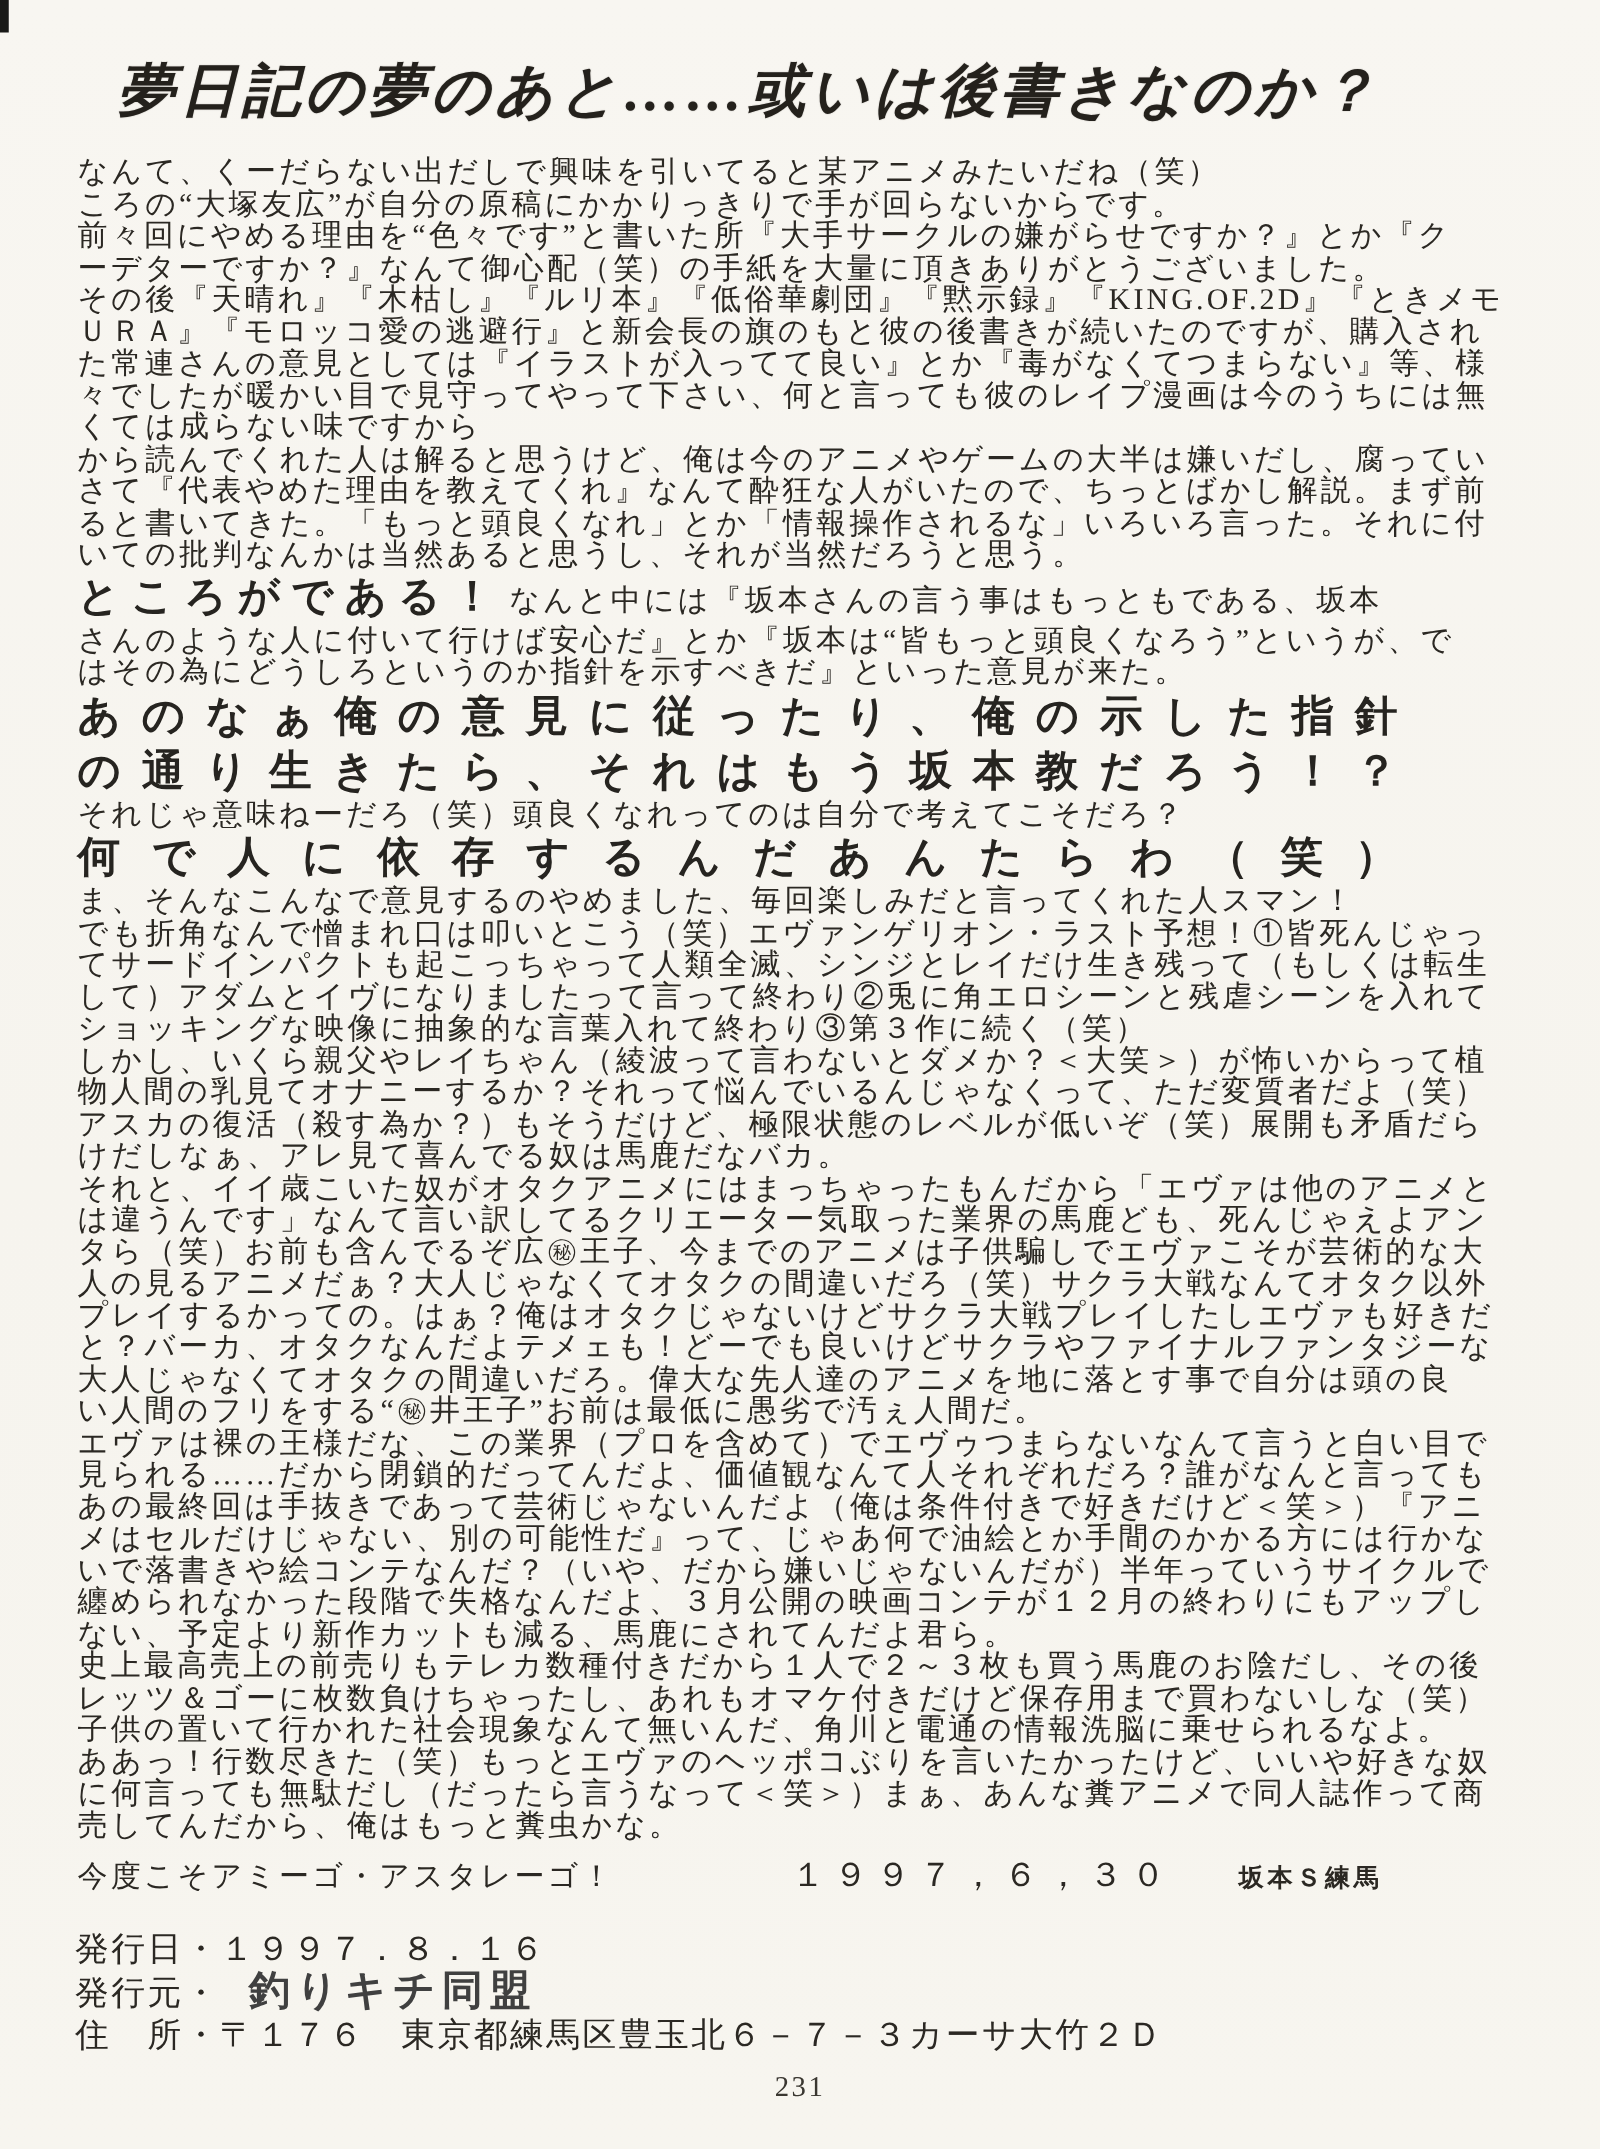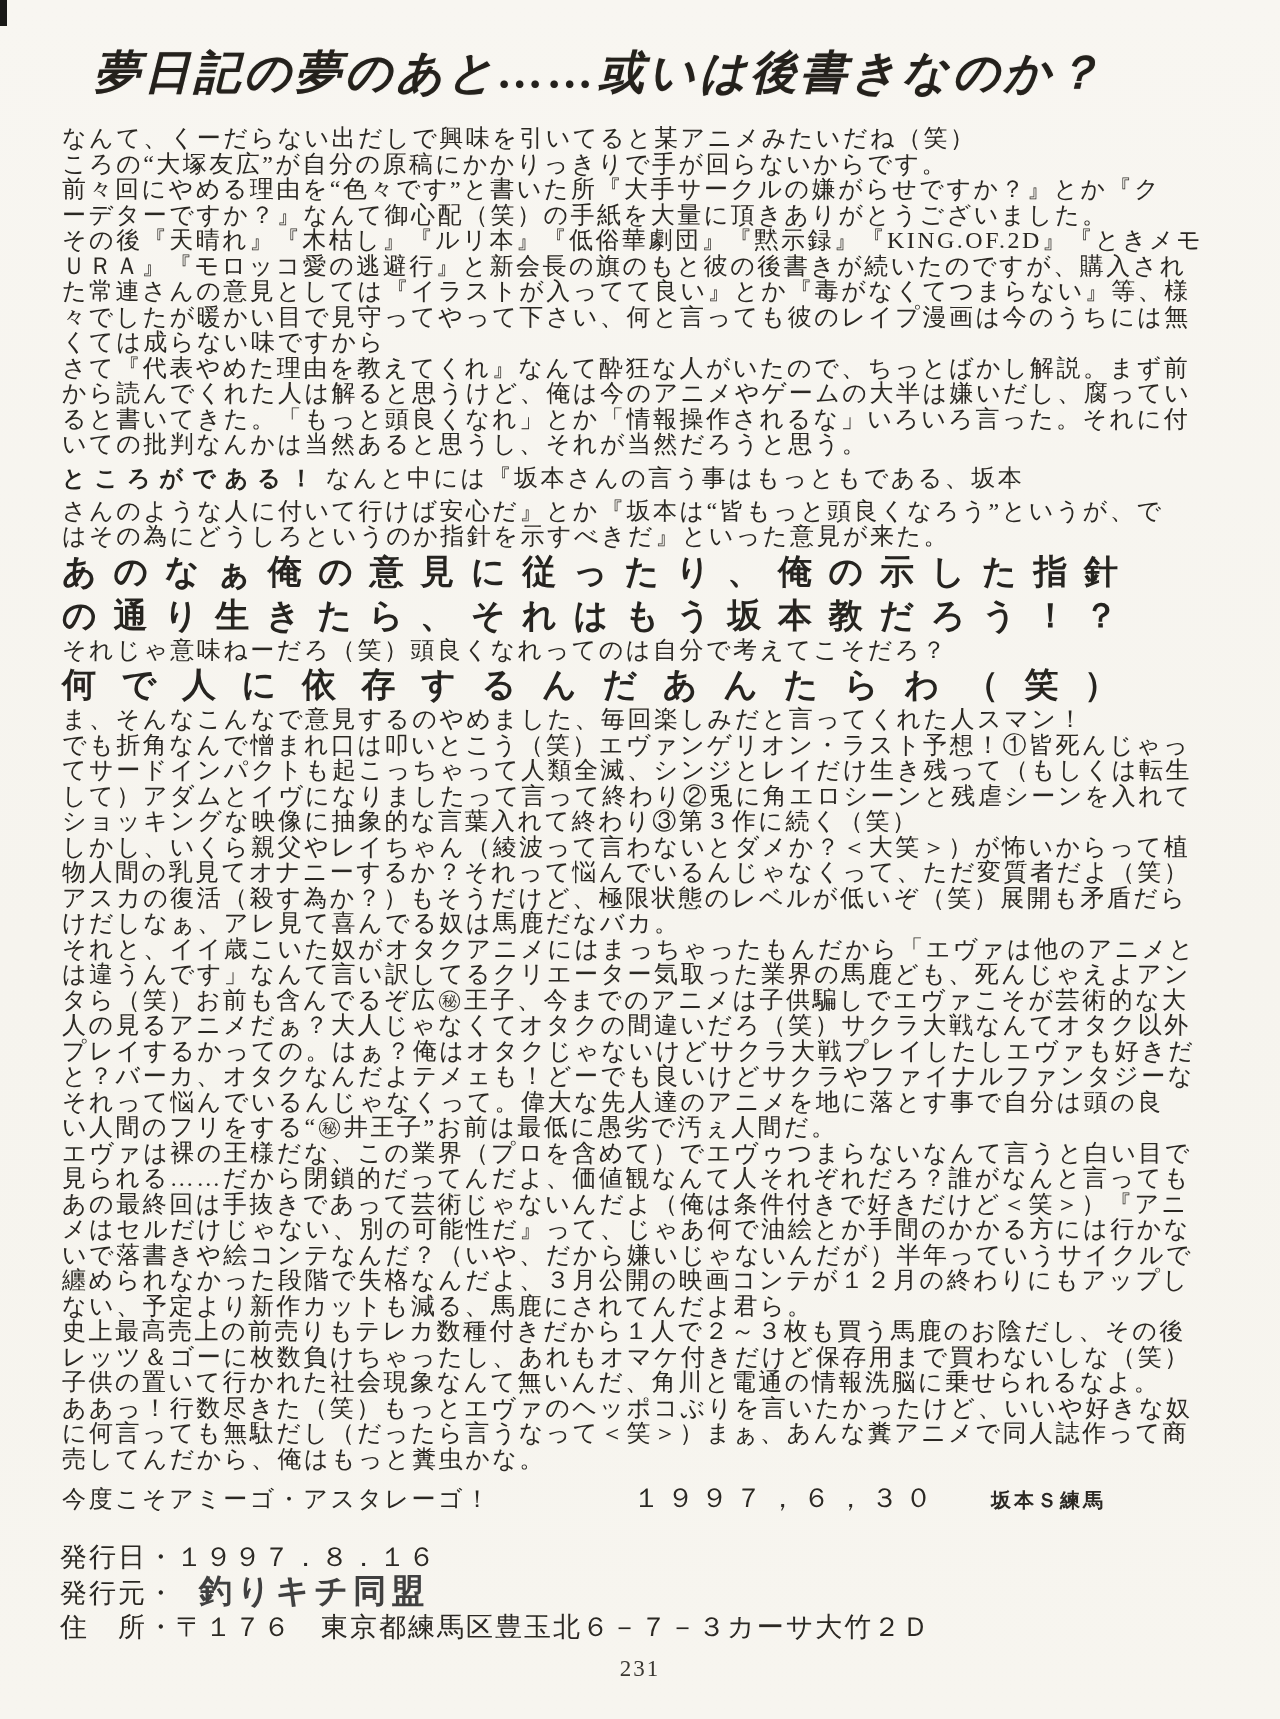--- a/index.html
+++ b/index.html
@@ -25,21 +25,21 @@
     white-space:nowrap;
   }
   .line.big{
     font-size:34px;line-height:44px;font-weight:bold;
     width:1056px;letter-spacing:0;white-space:normal;
     text-align:justify;text-align-last:justify;
     color:#262420;
   }
   .line.mixed{line-height:40px;}
   .lead-big{
-    font-size:23px;font-weight:bold;letter-spacing:9px;
+    font-size:33px;font-weight:bold;letter-spacing:9px;
     margin-right:4px;color:#262420;
   }
   .signoff{
     display:flex;align-items:baseline;
     margin:8px 56px 0 62px;font-size:24px;letter-spacing:2.5px;
   }
   .signoff .date{margin-left:auto;font-size:27px;letter-spacing:7px;}
   .signoff .author{margin:0 118px 0 52px;font-size:20px;letter-spacing:3px;font-weight:bold;}
   .colophon{margin:24px 0 0 60px;}
   .colo-line{font-size:27px;line-height:34px;letter-spacing:2px;white-space:nowrap;}
@@ -59,22 +59,22 @@
 <div class="bodytext">
     <div class="line">なんて、くーだらない出だしで興味を引いてると某アニメみたいだね（笑）</div>
     <div class="line">ころの“大塚友広”が自分の原稿にかかりっきりで手が回らないからです。</div>
     <div class="line">前々回にやめる理由を“色々です”と書いた所『大手サークルの嫌がらせですか？』とか『ク</div>
     <div class="line">ーデターですか？』なんて御心配（笑）の手紙を大量に頂きありがとうございました。</div>
     <div class="line">その後『天晴れ』『木枯し』『ルリ本』『低俗華劇団』『黙示録』『KING.OF.2D』『ときメモ</div>
     <div class="line">ＵＲＡ』『モロッコ愛の逃避行』と新会長の旗のもと彼の後書きが続いたのですが、購入され</div>
     <div class="line">た常連さんの意見としては『イラストが入ってて良い』とか『毒がなくてつまらない』等、様</div>
     <div class="line">々でしたが暖かい目で見守ってやって下さい、何と言っても彼のレイプ漫画は今のうちには無</div>
     <div class="line">くては成らない味ですから</div>
+    <div class="line">から読んでくれた人は解ると思うけど、俺は今のアニメやゲームの大半は嫌いだし、腐ってい</div>
     <div class="line">さて『代表やめた理由を教えてくれ』なんて酔狂な人がいたので、ちっとばかし解説。まず前</div>
-    <div class="line">から読んでくれた人は解ると思うけど、俺は今のアニメやゲームの大半は嫌いだし、腐ってい</div>
     <div class="line">ると書いてきた。「もっと頭良くなれ」とか「情報操作されるな」いろいろ言った。それに付</div>
     <div class="line">いての批判なんかは当然あると思うし、それが当然だろうと思う。</div>
     <div class="line mixed"><span class="lead-big">ところがである！</span>なんと中には『坂本さんの言う事はもっともである、坂本</div>
     <div class="line">さんのような人に付いて行けば安心だ』とか『坂本は“皆もっと頭良くなろう”というが、で</div>
     <div class="line">はその為にどうしろというのか指針を示すべきだ』といった意見が来た。</div>
     <div class="line big">あのなぁ俺の意見に従ったり、俺の示した指針</div>
     <div class="line big">の通り生きたら、それはもう坂本教だろう！？</div>
     <div class="line">それじゃ意味ねーだろ（笑）頭良くなれってのは自分で考えてこそだろ？</div>
     <div class="line big">何で人に依存するんだあんたらわ（笑）</div>
     <div class="line">ま、そんなこんなで意見するのやめました、毎回楽しみだと言ってくれた人スマン！</div>
@@ -85,21 +85,21 @@
     <div class="line">しかし、いくら親父やレイちゃん（綾波って言わないとダメか？＜大笑＞）が怖いからって植</div>
     <div class="line">物人間の乳見てオナニーするか？それって悩んでいるんじゃなくって、ただ変質者だよ（笑）</div>
     <div class="line">アスカの復活（殺す為か？）もそうだけど、極限状態のレベルが低いぞ（笑）展開も矛盾だら</div>
     <div class="line">けだしなぁ、アレ見て喜んでる奴は馬鹿だなバカ。</div>
     <div class="line">それと、イイ歳こいた奴がオタクアニメにはまっちゃったもんだから「エヴァは他のアニメと</div>
     <div class="line">は違うんです」なんて言い訳してるクリエーター気取った業界の馬鹿ども、死んじゃえよアン</div>
     <div class="line">タら（笑）お前も含んでるぞ広㊙王子、今までのアニメは子供騙しでエヴァこそが芸術的な大</div>
     <div class="line">人の見るアニメだぁ？大人じゃなくてオタクの間違いだろ（笑）サクラ大戦なんてオタク以外</div>
     <div class="line">プレイするかっての。はぁ？俺はオタクじゃないけどサクラ大戦プレイしたしエヴァも好きだ</div>
     <div class="line">と？バーカ、オタクなんだよテメェも！どーでも良いけどサクラやファイナルファンタジーな</div>
-    <div class="line">それって悩んでいるんじゃなくって。偉大な先人達のアニメを地に落とす事で自分は頭の良</div>
+    <div class="line">大人じゃなくてオタクの間違いだろ。偉大な先人達のアニメを地に落とす事で自分は頭の良</div>
     <div class="line">い人間のフリをする“㊙井王子”お前は最低に愚劣で汚ぇ人間だ。</div>
     <div class="line">エヴァは裸の王様だな、この業界（プロを含めて）でエヴゥつまらないなんて言うと白い目で</div>
     <div class="line">見られる……だから閉鎖的だってんだよ、価値観なんて人それぞれだろ？誰がなんと言っても</div>
     <div class="line">あの最終回は手抜きであって芸術じゃないんだよ（俺は条件付きで好きだけど＜笑＞）『アニ</div>
     <div class="line">メはセルだけじゃない、別の可能性だ』って、じゃあ何で油絵とか手間のかかる方には行かな</div>
     <div class="line">いで落書きや絵コンテなんだ？（いや、だから嫌いじゃないんだが）半年っていうサイクルで</div>
     <div class="line">纏められなかった段階で失格なんだよ、３月公開の映画コンテが１２月の終わりにもアップし</div>
     <div class="line">ない、予定より新作カットも減る、馬鹿にされてんだよ君ら。</div>
     <div class="line">史上最高売上の前売りもテレカ数種付きだから１人で２～３枚も買う馬鹿のお陰だし、その後</div>
     <div class="line">レッツ＆ゴーに枚数負けちゃったし、あれもオマケ付きだけど保存用まで買わないしな（笑）</div>

